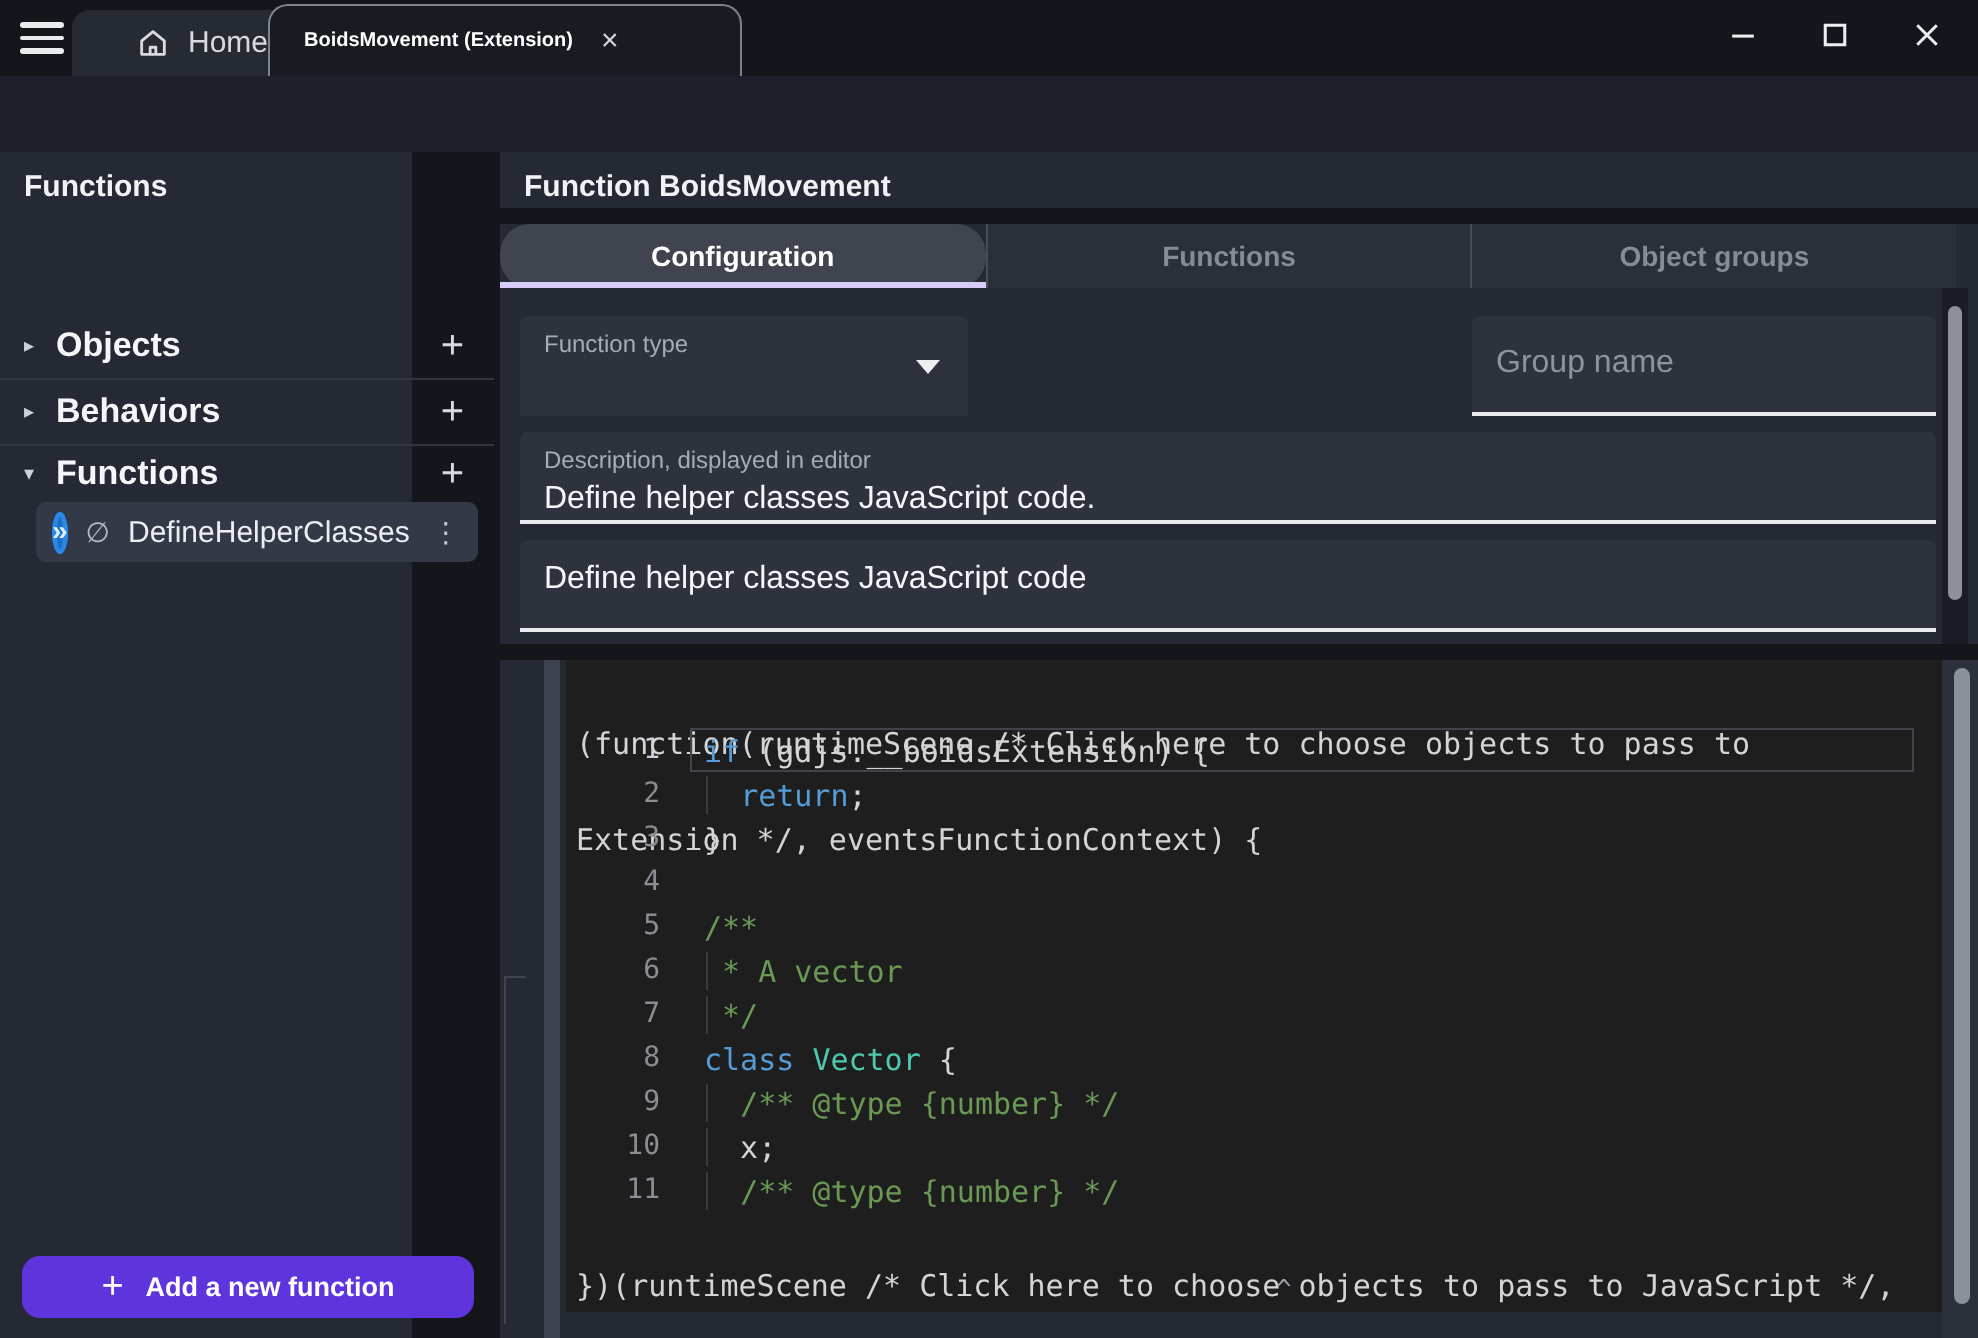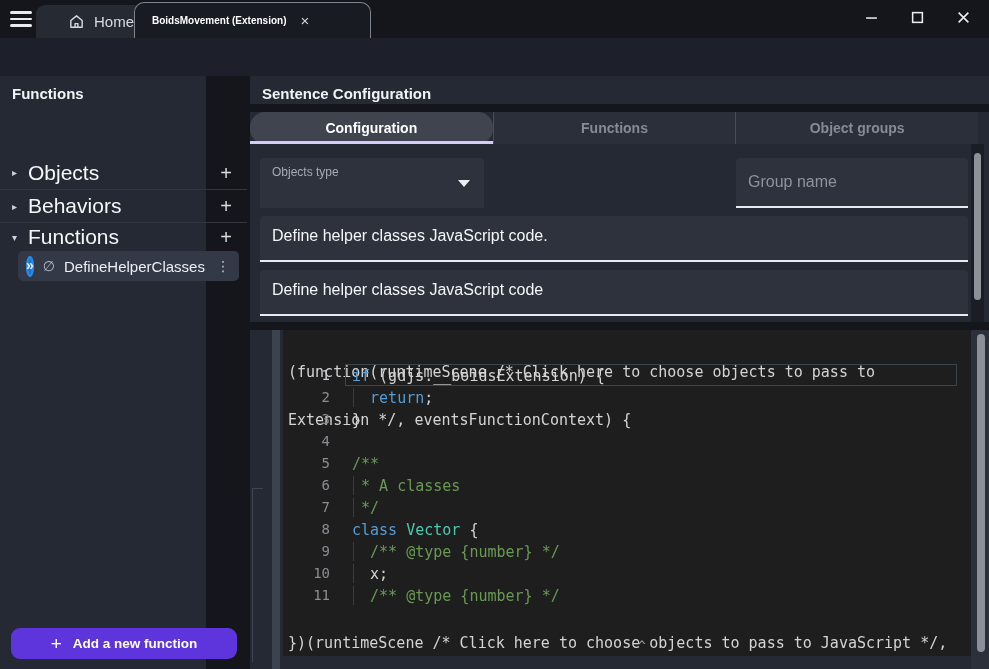--- a/index.html
+++ b/index.html
@@ -45,21 +45,21 @@
   .panel-title { font-size:15px; font-weight:600; color:#f0f2f5; padding:9px 12px; }
   .sb-search { position:absolute; left:10px; top:37px; width:227px; height:34px; background:#3a3f4a;
     border-radius:6px; display:flex; align-items:center; gap:10px; padding:0 11px; }
   .sb-search input { background:transparent; border:none; outline:none; flex:1; font-size:15px;
     color:#e8eaee; font-family:"Liberation Sans",sans-serif; }
   .sb-search input::placeholder { color:#8e939e; }
   .tree-row { position:absolute; left:0; width:247px; height:33px; display:flex; align-items:center;
     padding:0 12px; border-top:1px solid #31353f; cursor:pointer; }
   .tree-row.first { border-top:none; }
   .tr-chev { width:16px; font-size:10px; color:#ccd0d8; }
-  .tr-label { flex:1; font-size:21px; font-weight:normal; color:#f4f6f9; }
+  .tr-label { flex:1; font-size:17px; font-weight:bold; color:#f4f6f9; }
   .tr-plus { font-size:20px; font-weight:300; color:#d7dae0; line-height:1; cursor:pointer; padding:0 3px; }
   .fn-row { position:absolute; left:18px; top:175px; width:221px; height:30px; background:#343947;
     border-radius:5px; display:flex; align-items:center; gap:9px; padding:0 8px; cursor:pointer; }
   .fn-icon { width:21px; height:21px; border-radius:50%; background:#1f6fc4;
     box-shadow:0 0 0 2.5px #2a89e8 inset; color:#dff0ff; font-size:14px; font-weight:bold;
     display:flex; align-items:center; justify-content:center; line-height:1; padding-bottom:2px; }
   .fn-private { color:#b3b8c2; font-size:14px; }
   .fn-label { font-size:15px; color:#eceef2; flex:1; }
   .fn-dots { color:#c3c7cf; font-size:14px; letter-spacing:0; padding:0 2px; cursor:pointer; }
   .add-btn { position:absolute; left:11px; top:552px; width:226px; height:31px; background:#5e35dd;
@@ -302,38 +302,39 @@
     <span class="fn-dots">⋮</span>
   </div>
 
   <button class="add-btn">
     <span class="ab-plus">+</span>
     <span class="ab-label">Add a new function</span>
   </button>
 </div>
 
 <div id="main">
-  <div class="panel-title">Sentence Configuration</div>
+  <div class="panel-title">Function BoidsMovement</div>
   <div class="main-gap"></div>
 
   <div id="cfg-tabs">
     <div class="cfg-tab active">Configuration</div>
     <div class="cfg-tab">Functions</div>
     <div class="cfg-tab">Object groups</div>
   </div>
 
   <div class="field" style="left:10px; top:82px; width:224px; height:50px;">
-    <div class="f-label">Objects type</div>
+    <div class="f-label">Function type</div>
     <div class="dd-caret"></div>
   </div>
   <div class="field ul" style="left:486px; top:82px; width:232px; height:50px;text-decoration:underline;">
     <input class="g-input" placeholder="Group name" style="">
   </div>
 
   <div class="field ul" style="left:10px; top:140px; width:708px; height:46px;">
+    <div class="f-label">Description, displayed in editor</div>
     <input class="f-value" value="Define helper classes JavaScript code." style="">
   </div>
 
   <div class="field ul" style="left:10px; top:194px; width:708px; height:46px;">
     <input class="f-value" value="Define helper classes JavaScript code" style="">
   </div>
 
   <div class="vscroll-track" style="left:721px; top:68px; width:13px; height:178px;"></div>
   <div class="vscroll-thumb" style="left:724px; top:77px; height:147px;"></div>
 
@@ -366,21 +367,21 @@
           <span class="ln">4</span>
           <span class="lc"></span>
         </div>
         <div class="cl" style="top: 122px;">
           <span class="ln">5</span>
           <span class="lc"><span class="tok-cm">/**</span></span>
         </div>
         <div class="cl" style="top: 144px;">
           <span class="ln">6</span>
           <div class="guide"></div>
-          <span class="lc"><span class="tok-cm"> * A classes</span></span>
+          <span class="lc"><span class="tok-cm"> * A vector</span></span>
         </div>
         <div class="cl" style="top: 166px;">
           <span class="ln">7</span>
           <div class="guide"></div>
           <span class="lc"><span class="tok-cm"> */</span></span>
         </div>
         <div class="cl" style="top: 188px;">
           <span class="ln">8</span>
           <span class="lc"><span class="tok-kw">class</span><span class="tok-pl"> </span><span class="tok-ty">Vector</span><span class="tok-pl"> {</span></span>
         </div>

